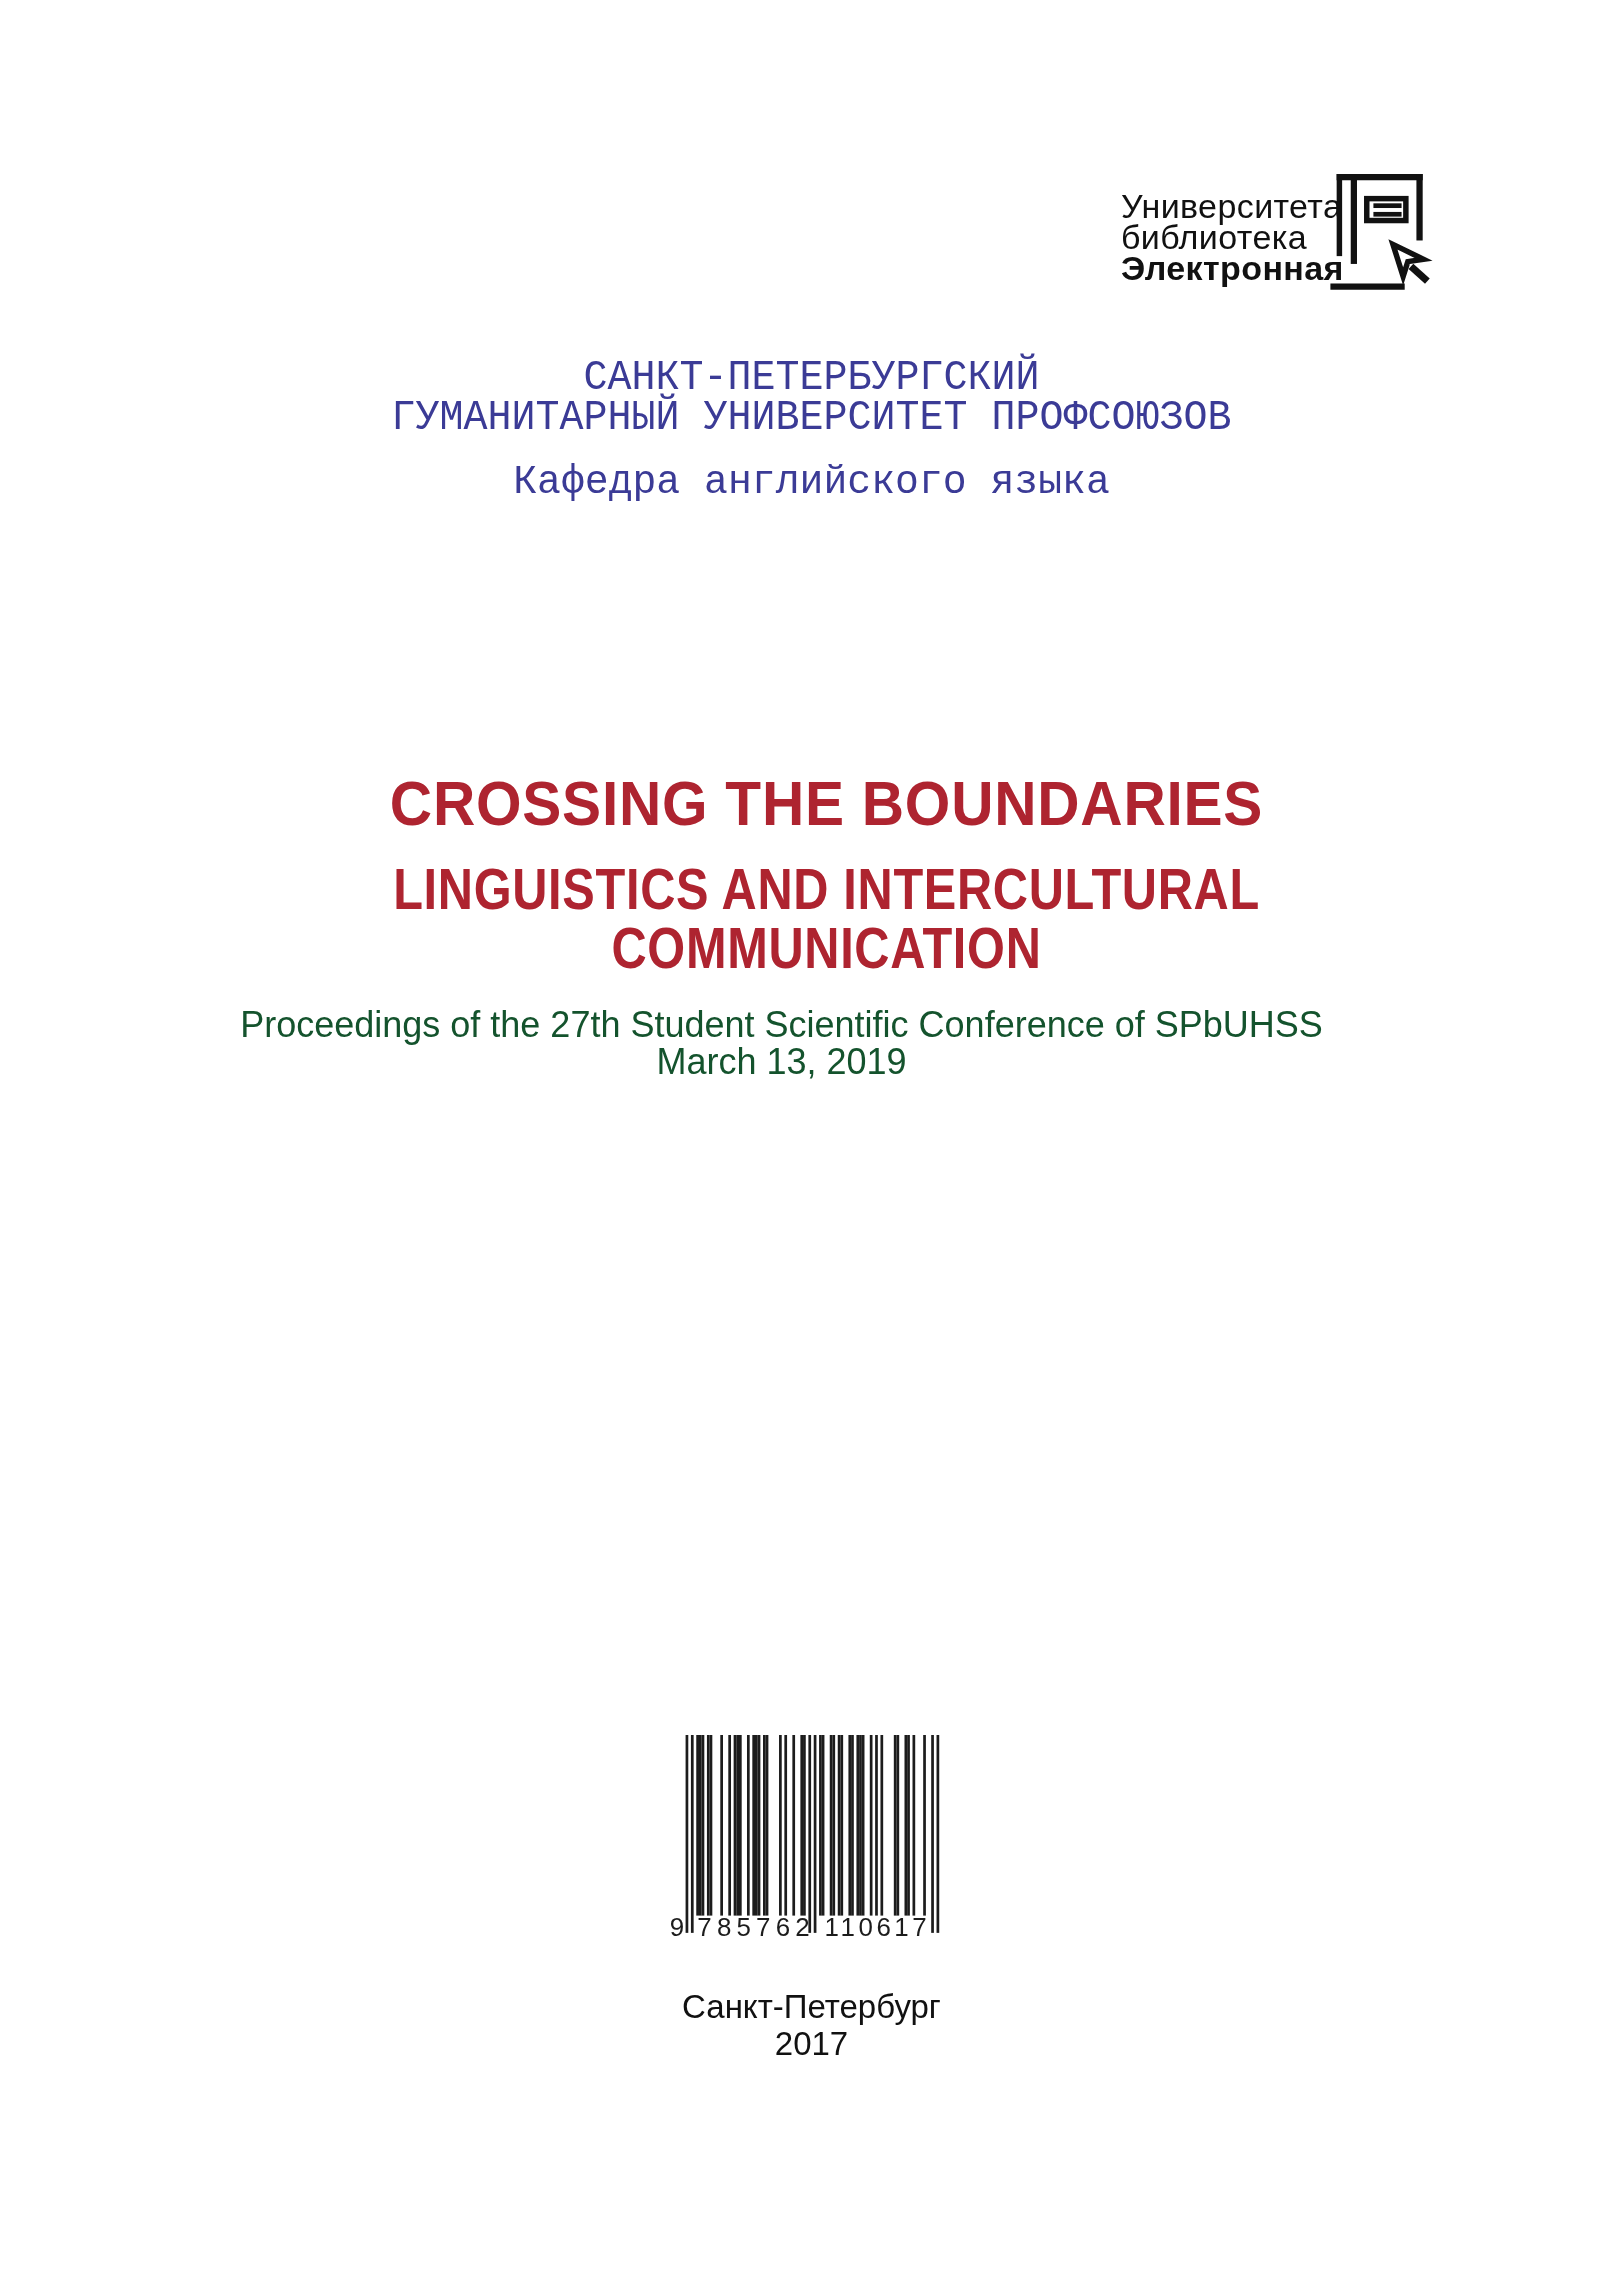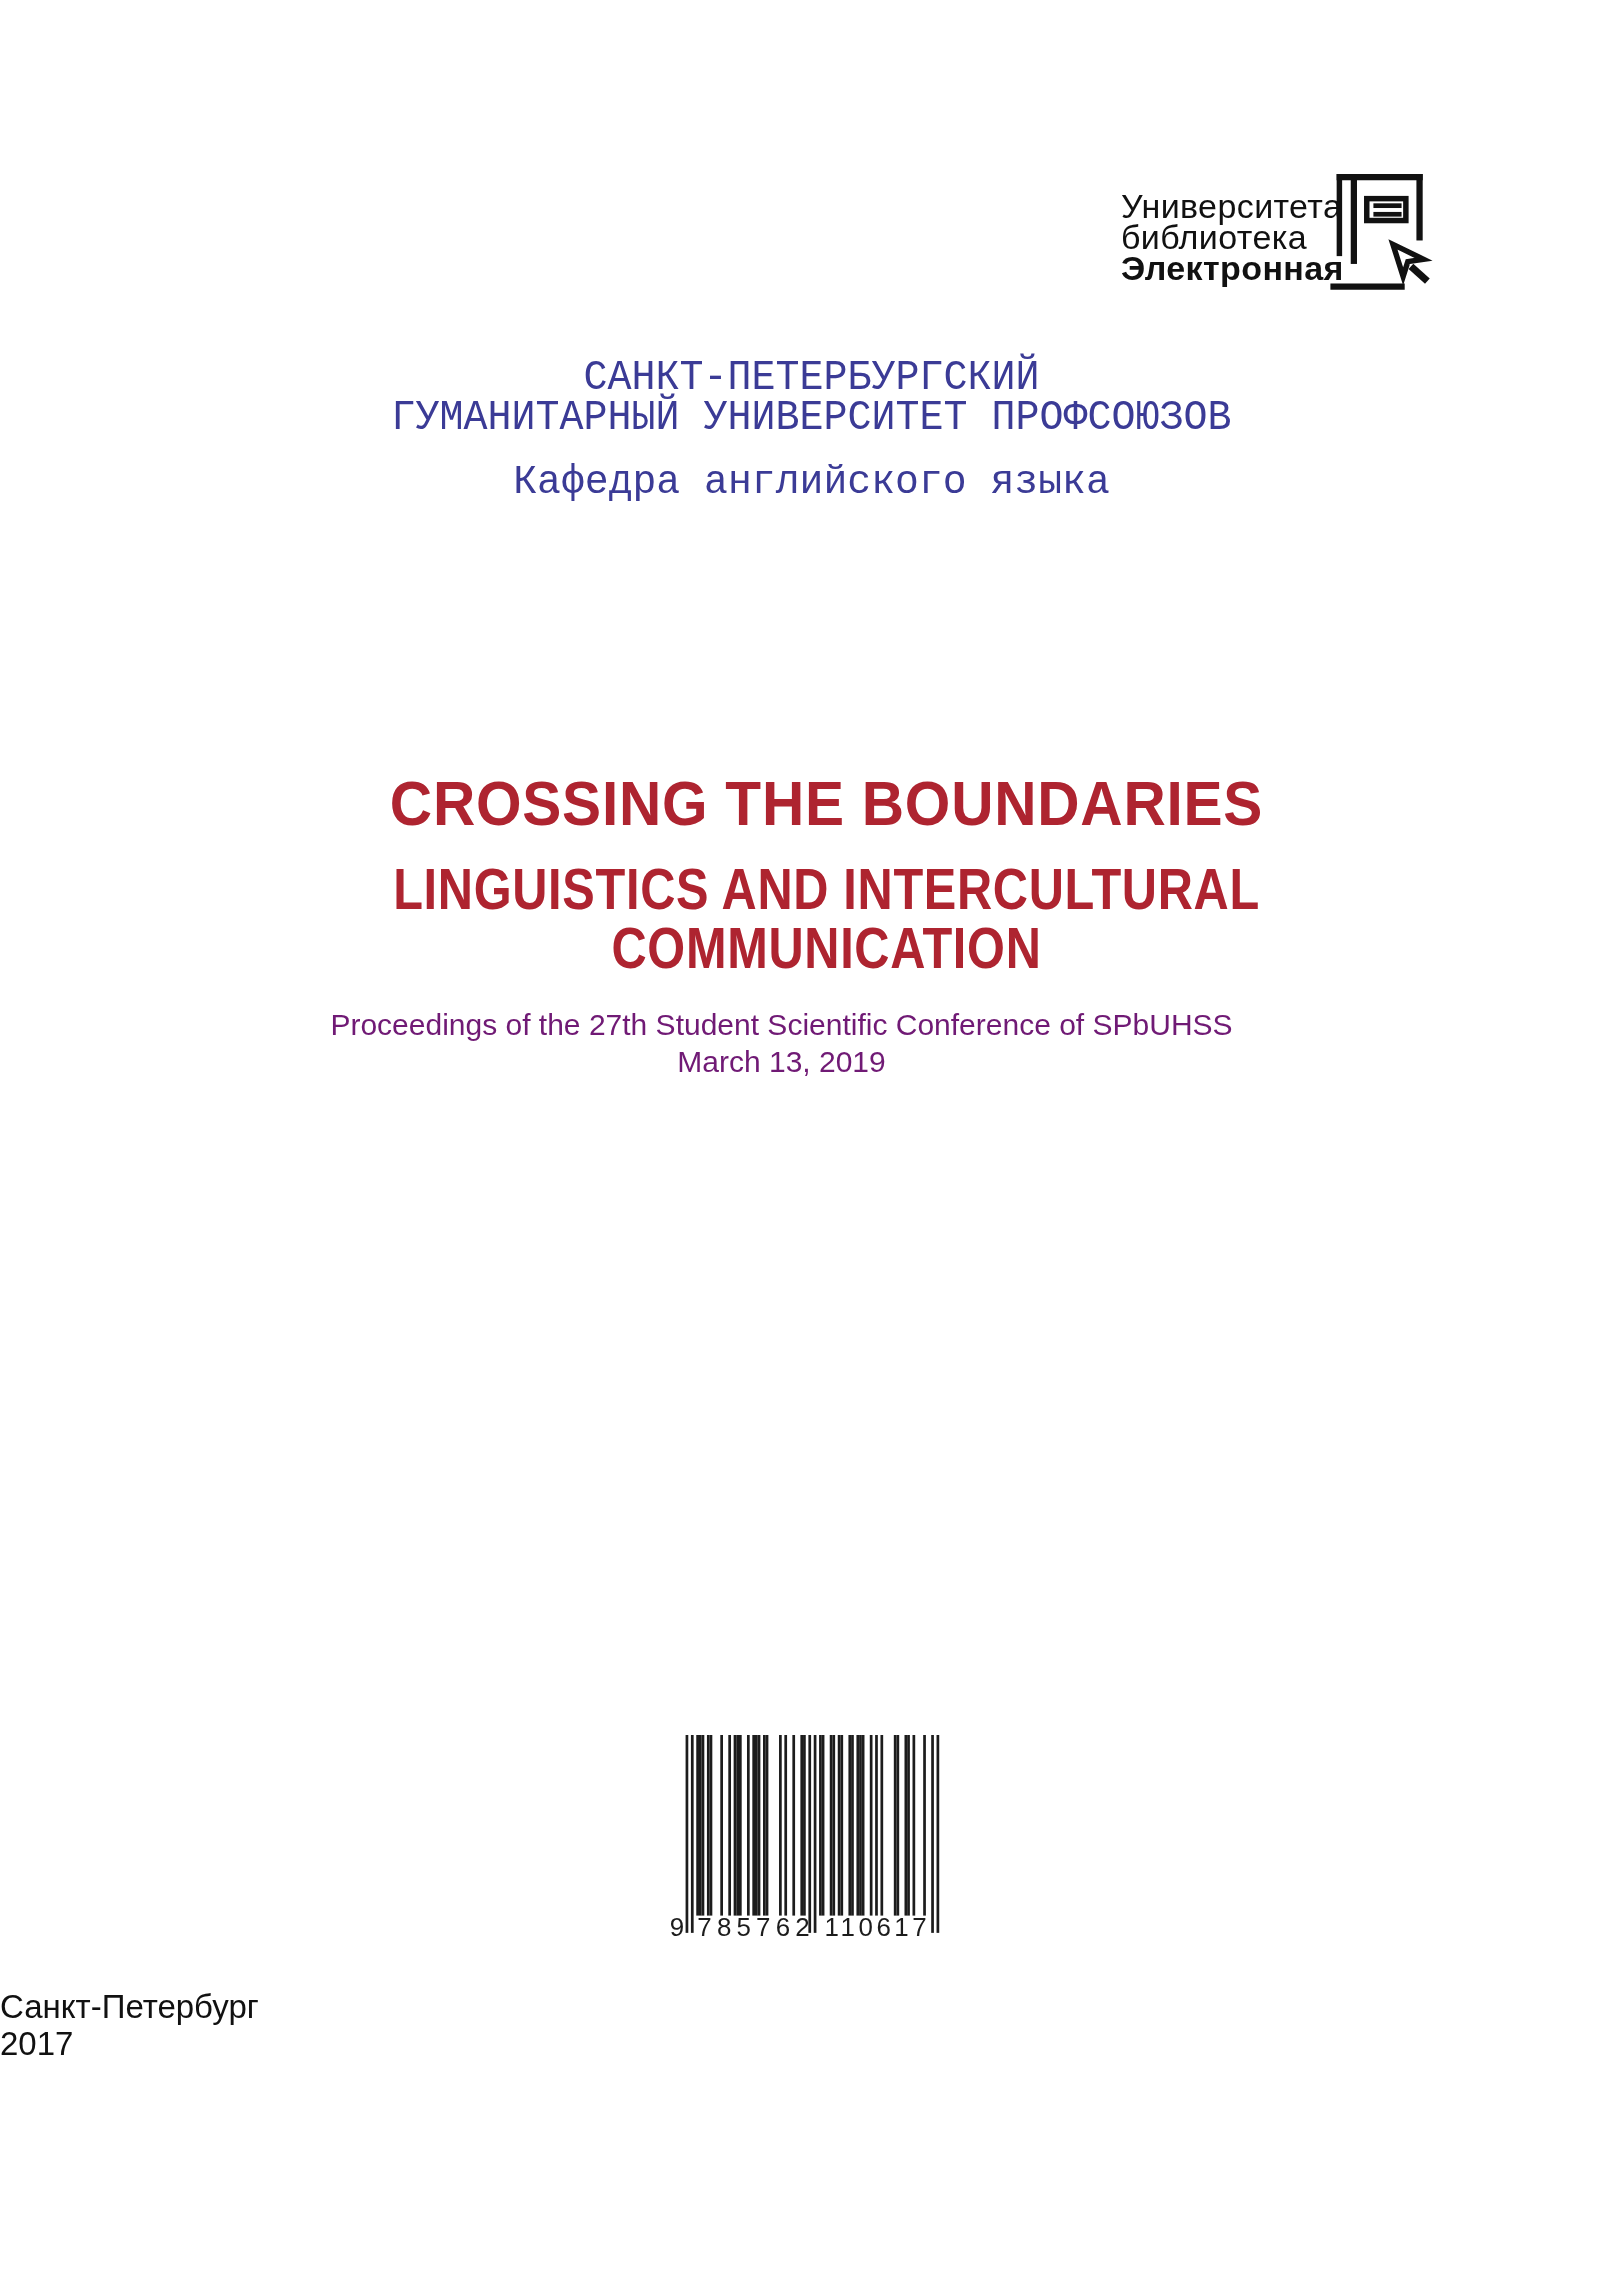--- a/index.html
+++ b/index.html
@@ -105,23 +105,23 @@
   }
   .title-sub div { white-space: nowrap; }
 
   
   .proceedings {
     position: absolute;
     top: 1006px;
     left: 0;
     width: 1563px;
     text-align: center;
-    font-size: 30px;
+    font-size: 36px;
     line-height: 37px;
-    color: #701a75;
+    color: #14532d;
   }
 
   
   .barcode {
     position: absolute;
     left: 658px;
     top: 1735px;
     width: 308px;
     height: 212px;
   }
@@ -132,21 +132,21 @@
     font-size: 33px;
     fill: #1c1c1c;
   }
 
   
   .footer {
     position: absolute;
     top: 1988px;
     left: 0;
     width: 1623px;
-    text-align: left;
+    text-align: center;
     font-size: 33px;
     line-height: 37px;
     color: #111111;
   }
 
   
   .ink-stroke { stroke: #111111; fill: none; }
   .ink-fill   { fill: #111111; }
 </style>
 </head>

